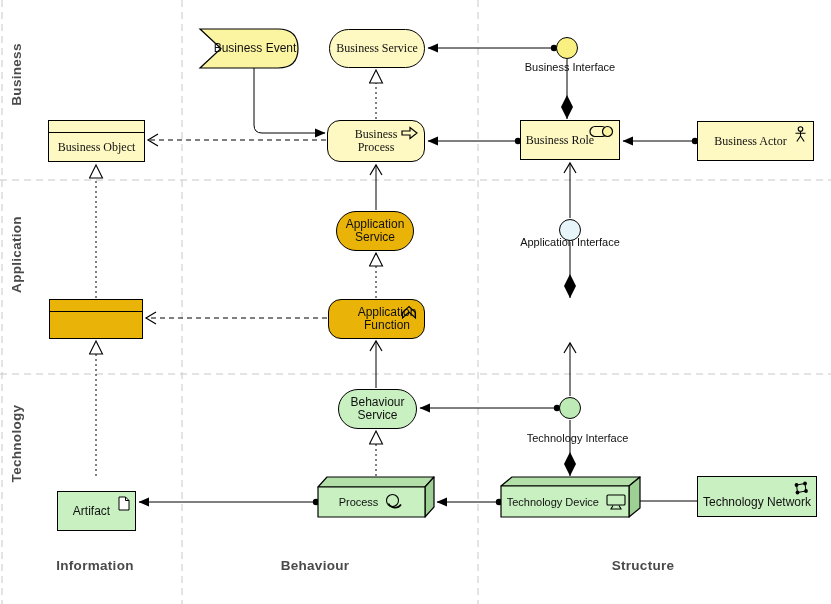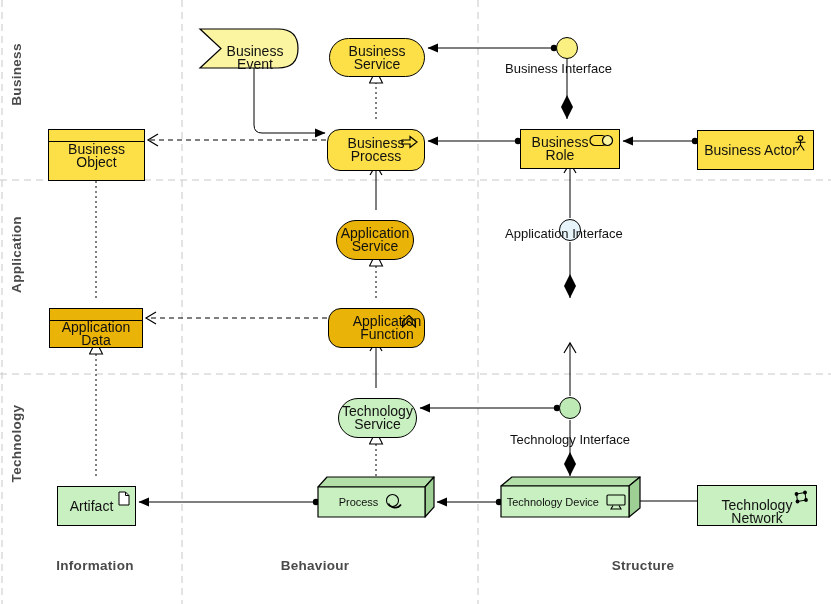--- a/index.html
+++ b/index.html
@@ -1,33 +1,33 @@
 <!DOCTYPE html>
 <html><head>
 <meta charset="utf-8">
 <style>
   html,body{margin:0;padding:0;background:#fff;}
   .canvas{position:relative;width:831px;height:604px;background:#ffffff;
           font-family:"Liberation Sans",sans-serif;overflow:hidden;}
   svg.underlay{position:absolute;left:0;top:0;}
   .node{position:absolute;box-sizing:border-box;border:1px solid #000;
-        font-size:14px;line-height:13px;color:#111;display:flex;
-        align-items:center;justify-content:center;text-align:center;margin-top:9px;}
-  .yellow{background:#fde047;}
+        font-size:12px;line-height:13px;color:#111;display:flex;
+        align-items:center;justify-content:center;text-align:center;}
+  .yellow{background:#fef9c3;font-family:Liberation Serif, serif;}
   .blue{background:#eab308;}
   .green{background:#C9F0C1;}
   .pill{border-radius:20px;}
   .rrect{border-radius:13px;}
   .transparent{background:transparent;border:none;}
   .hdrbox{display:block;padding:0;}
   .hdr{box-sizing:border-box;height:12px;border-bottom:1px solid #000;}
   .hdrlabel{display:flex;align-items:center;justify-content:center;height:28px;}
   .iface{position:absolute;box-sizing:border-box;width:22px;height:22px;
          border:1px solid #000;border-radius:50%;}
-  .iface-label{position:absolute;font-size:13px;color:#111;text-align:left;}
+  .iface-label{position:absolute;font-size:11px;color:#111;text-align:center;}
   .icon{position:absolute;line-height:0;}
   .wrapnarrow{max-width:74px;}
   .wrapmed{max-width:82px;}
   .seclabel{position:absolute;font-weight:bold;color:#4a4a4a;font-size:13.5px;
             text-align:center;letter-spacing:.3px;}
   .vrot{transform:rotate(-90deg);width:130px;}
   .tab{position:absolute;width:26px;height:10px;background:#E7F5FB;
        border:1px solid #000;box-sizing:border-box;}
   .nodelabel-3d{position:absolute;font-size:11px;color:#111;display:flex;
                 align-items:center;justify-content:center;gap:6px;}
@@ -116,21 +116,21 @@
     <span>Business Event</span>
   </div>
 
   <div class="node yellow pill" style="left:329px;top:29px;width:96px;height:39px;">
     <span>Business Service</span>
   </div>
 
   <div class="iface" style="left:556px;top:37px;background:#F9F081;"></div>
   <div class="iface-label" style="left:505px;top:61px;width:130px;">Business Interface</div>
 
-  <div class="node yellow hdrbox" style="left:48px;top:120px;width:97px;height:52px;">
+  <div class="node yellow hdrbox" style="left:48px;top:120px;width:97px;height:42px;">
     <div class="hdr"></div>
     <div class="hdrlabel">Business Object</div>
   </div>
 
   <div class="node yellow rrect" style="left:327px;top:120px;width:98px;height:42px;">
     <span class="wrapnarrow">Business Process</span>
     <span class="icon" style="right:6px;top:5px;">
       <svg width="17" height="14" viewBox="0 0 17 14">
           <path d="M1,5 H9 V1.5 L16,7 L9,12.5 V9 H1 Z" fill="none" stroke="#000" stroke-width="1.2"></path>
         </svg>
@@ -155,45 +155,44 @@
           <path d="M6.5,5.3 V10 M1.5,7.2 H11.5 M6.5,10 L2.8,15.5 M6.5,10 L10.2,15.5"></path>
         </svg>
     </span>
   </div>
 
   <div class="node blue pill" style="left:336px;top:211px;width:78px;height:40px;">
     <span class="wrapnarrow">Application Service</span>
   </div>
 
   <div class="iface" style="left:559px;top:219px;background:#E7F5FB;"></div>
-  <div class="iface-label" style="left:505px;top:226px;width:130px;">Application Interface</div>
+  <div class="iface-label" style="left:505px;top:236px;width:130px;">Application Interface</div>
 
   <div class="node blue hdrbox" style="left:49px;top:299px;width:94px;height:40px;">
     <div class="hdr"></div>
-    <div class="hdrlabel" style="height:26px;">Application Data</div>
   </div>
 
   <div class="node blue rrect" style="left:328px;top:299px;width:97px;height:40px;justify-content:flex-end;">
     <span class="wrapnarrow">Application Function</span>
     <span class="icon" style="right:7px;top:5px;">
       <svg width="16" height="14" viewBox="0 0 16 14">
           <path d="M1.5,13 V7.5 L8,1.5 L14.5,7.5 V13 L8,7 Z" fill="none" stroke="#000" stroke-width="1.1"></path>
         </svg>
     </span>
   </div>
 
 
   <div class="node green pill" style="left:338px;top:389px;width:79px;height:40px;">
-    <span class="wrapnarrow">Technology Service</span>
+    <span class="wrapnarrow">Behaviour Service</span>
   </div>
 
   <div class="iface" style="left:559px;top:397px;background:#BEEBB5;"></div>
   <div class="iface-label" style="left:510px;top:432px;width:135px;">Technology Interface</div>
 
-  <div class="node green" style="left:57px;top:477px;width:79px;height:40px;padding-right:10px;">
+  <div class="node green" style="left:57px;top:491px;width:79px;height:40px;padding-right:10px;">
     <span>Artifact</span>
     <span class="icon" style="right:5px;top:4px;">
       <svg width="12" height="15" viewBox="0 0 12 15">
           <path d="M1,1 H7.5 L11,4.5 V14 H1 Z" fill="#fff" stroke="#000" stroke-width="1"></path>
           <path d="M7.5,1 V4.5 H11" fill="none" stroke="#000" stroke-width="1"></path>
         </svg>
     </span>
   </div>
 
   <div class="nodelabel-3d" style="left:318px;top:487px;width:107px;height:30px;">

